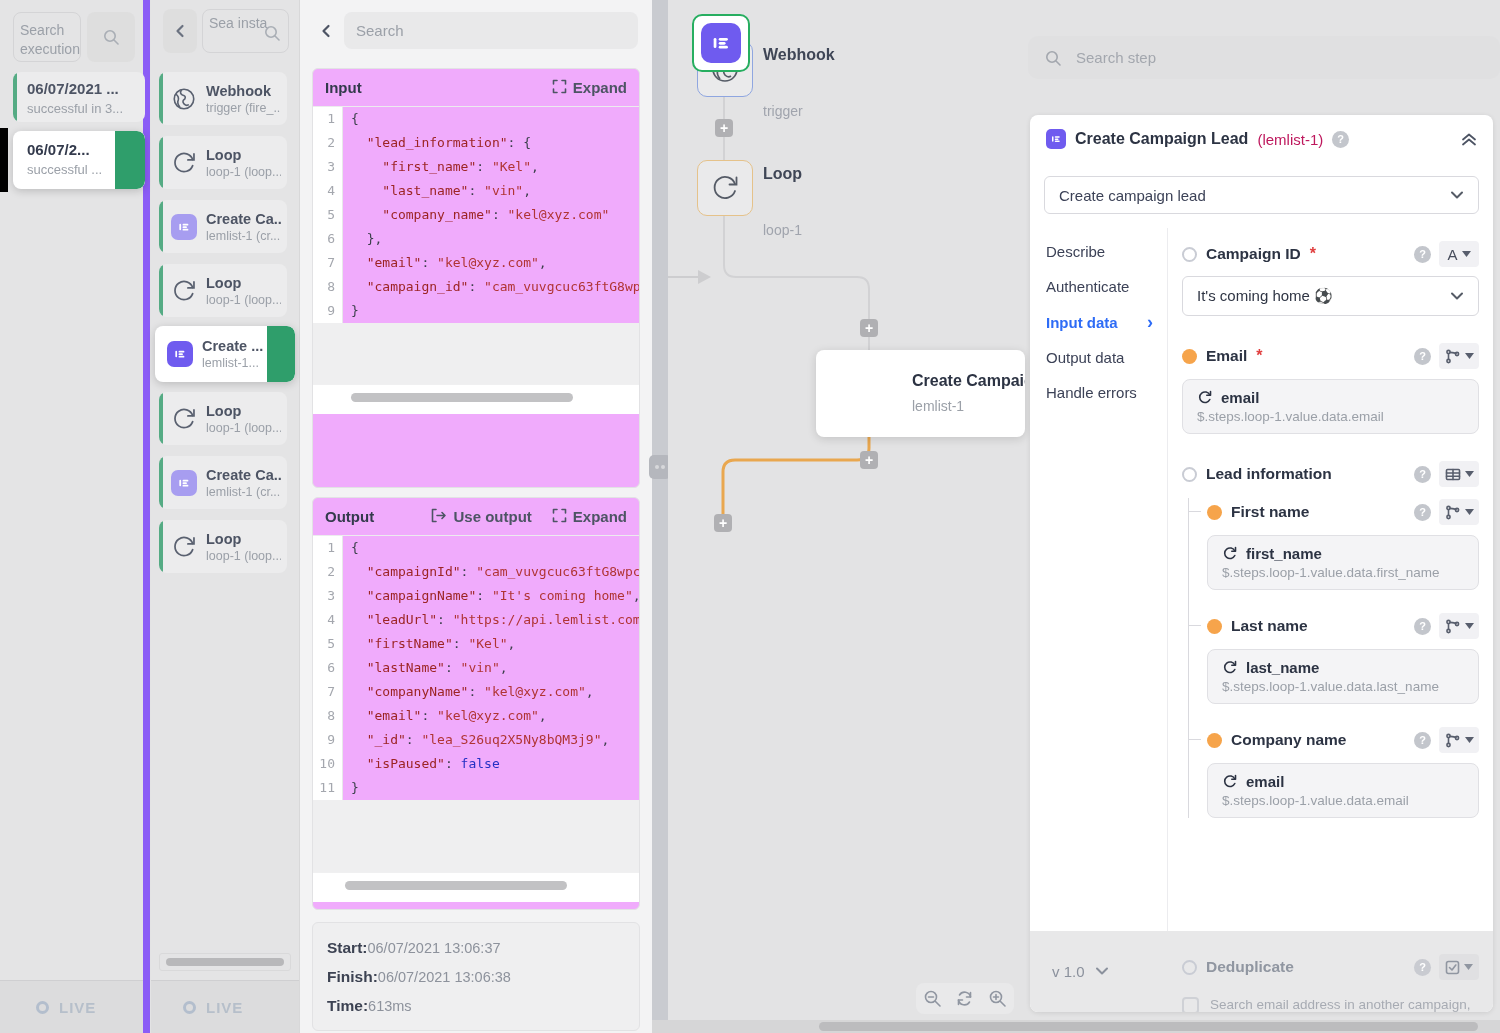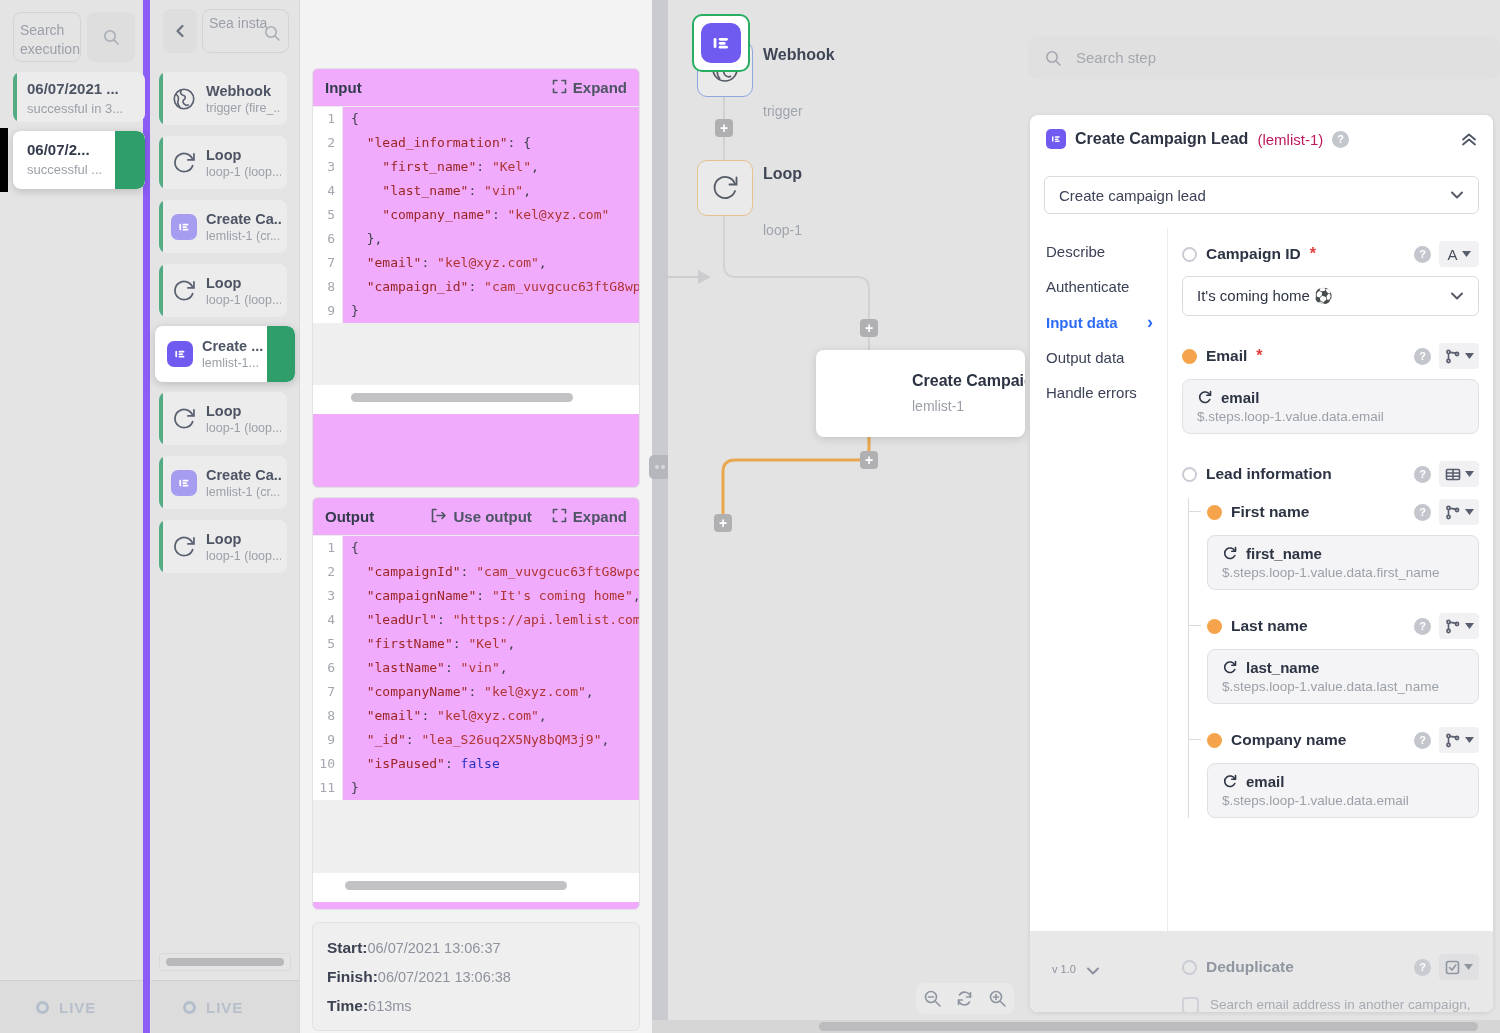--- a/index.html
+++ b/index.html
@@ -112,21 +112,21 @@
   .fselect { margin:8px 0 0 0; height:40px; border:1px solid #d9d9de; border-radius:6px; display:flex; align-items:center; padding:0 14px; font-size:15px; color:#2f3544; }
   .fselect .cd { margin-left:auto; color:#555b66; }
   .token { margin-top:9px; background:#f4f4f6; border:1px solid #e0e0e4; border-radius:8px; padding:9px 14px; }
   .token .n { display:flex; align-items:center; gap:8px; font-size:15px; font-weight:700; color:#2c3343; }
   .token .p { font-size:13.5px; color:#9ba0a8; margin-top:3px; }
   .lead-children { margin-left:6px; border-left:1px solid #d9d9de; padding-left:0; margin-top:10px; }
   .child { position:relative; padding-left:18px; margin-bottom:22px; }
   .child:before { content:""; position:absolute; left:0; top:13px; width:12px; height:1px; background:#d9d9de; }
   .add-btn { margin-top:30px; height:38px; background:#f2f2f4; border-radius:6px; display:flex; align-items:center; justify-content:center; font-size:15px; font-weight:700; color:#3c4257; }
   .rp-dim { position:absolute; left:0; right:0; bottom:0; top:816px; background:#e8e8e9; display:flex; }
-  .dim-left { width:138px; flex:0 0 auto; padding:32px 0 0 22px; color:#8b919d; font-size:11px; display:flex; gap:10px; align-items:flex-start; }
+  .dim-left { width:138px; flex:0 0 auto; padding:32px 0 0 22px; color:#8b919d; font-size:15px; display:flex; gap:10px; align-items:flex-start; }
   .dim-form { flex:1; padding:22px 14px 0 14px; overflow:hidden; }
   .dim-form .flabel { color:#9096a1; }
   .dim-form .tool-box { background:#e0e0e2; color:#9096a1; }
   .dim-form .q-icon { background:#c9cbd1; }
   .ded-desc { display:flex; gap:11px; margin-top:14px; }
   .ded-check { width:17px; height:17px; border:2px solid #cfd1d6; border-radius:4px; flex:0 0 auto; margin-top:2px; }
   .ded-text { font-size:13.5px; color:#a7abb3; line-height:19px; }
   svg { display:block; }
 </style>
 </head>
@@ -310,20 +310,30 @@
   <div class="h-track2">
       <div class="h-thumb2" style="left:6px;top:4px;"></div>
     </div>
   <div class="live-bar" style="padding-left:32px;">
     <span class="live-ring"></span>
     <span class="live-txt">LIVE</span>
   </div>
 </div>
 
 <div class="abs col3">
+  <div class="hdr">
+    <span class="chev">
+        <svg width="12" height="14" viewBox="0 0 12 14" fill="none" stroke="currentColor" stroke-width="1.6" stroke-linecap="round" stroke-linejoin="round">
+          <path d="M8.5 2 L3.5 7 L8.5 12" stroke-width="2.2"></path>
+        </svg>
+      </span>
+    <div class="io-search">
+      <span>Search</span>
+    </div>
+  </div>
 
   <div class="io-card" style="top:68px; height:420px;">
     <div class="io-card-h">
       <span class="io-title">Input</span>
       <span class="io-act">
         <span>
             <svg width="15" height="15" viewBox="0 0 15 15" fill="none" stroke="currentColor" stroke-width="1.6" stroke-linecap="round" stroke-linejoin="round">
               <path d="M1.5 5 V1.5 H5 M10 1.5 H13.5 V5 M13.5 10 V13.5 H10 M5 13.5 H1.5 V10"></path>
             </svg>
           </span>

